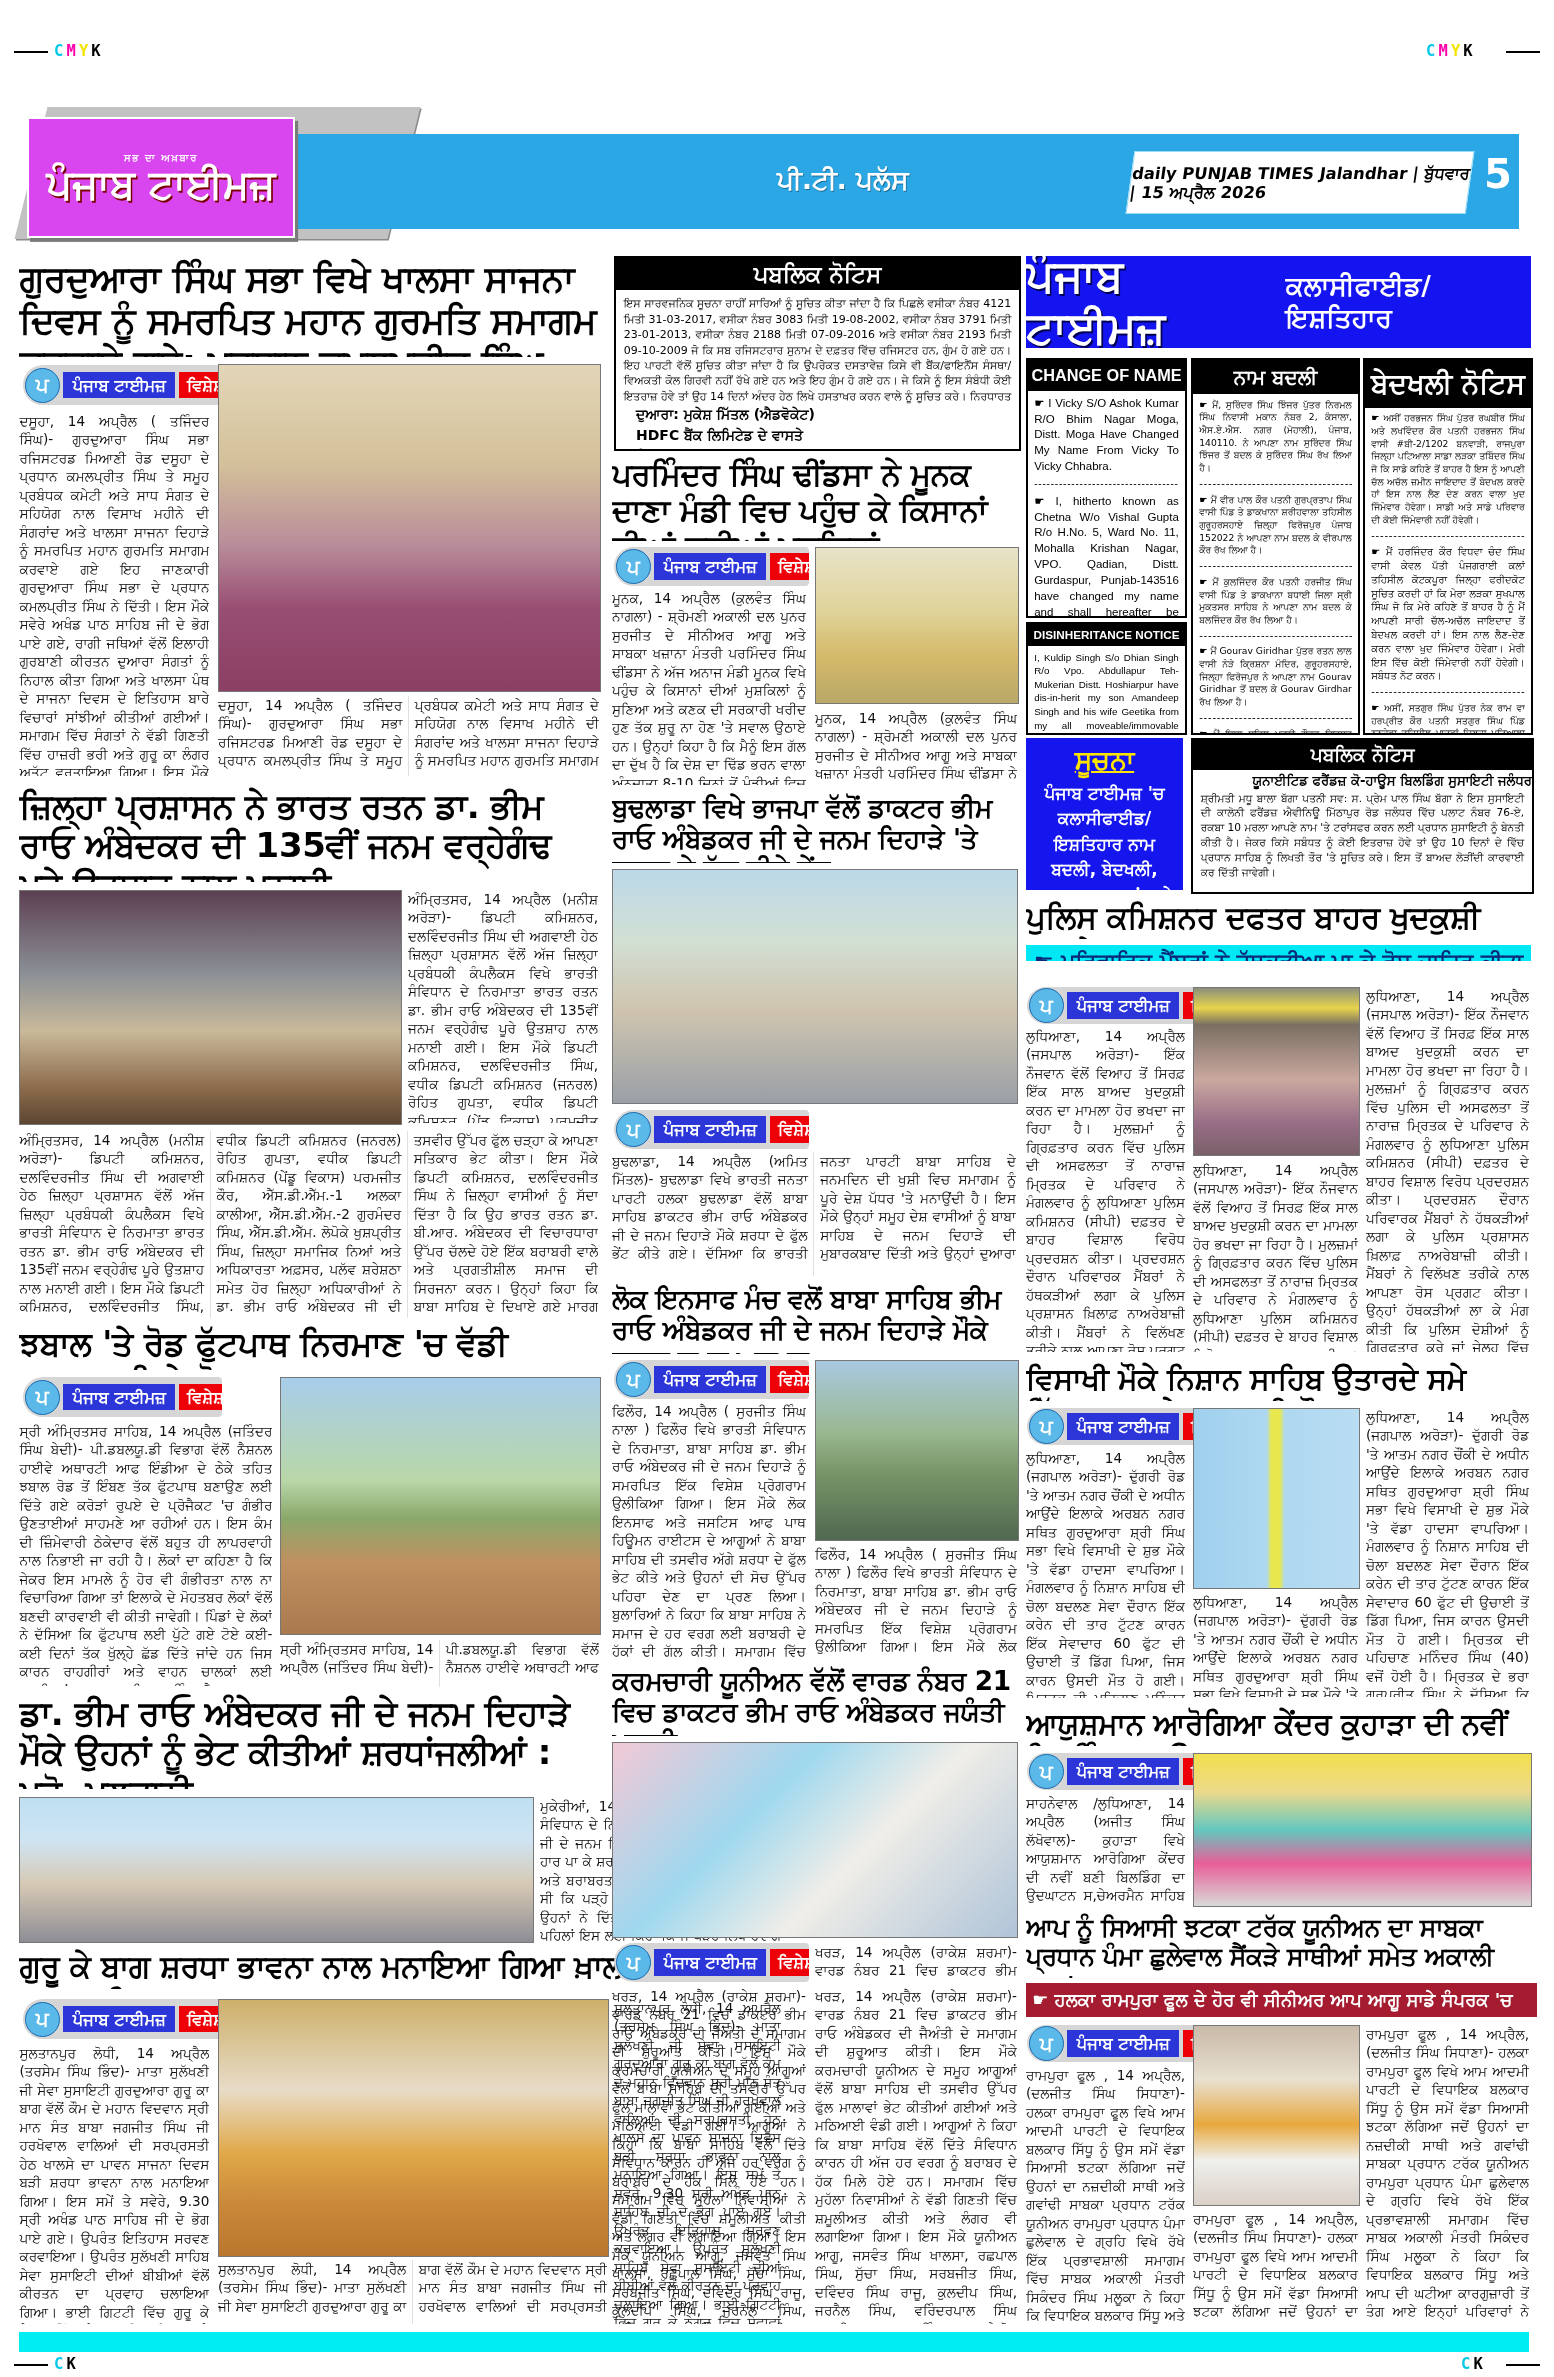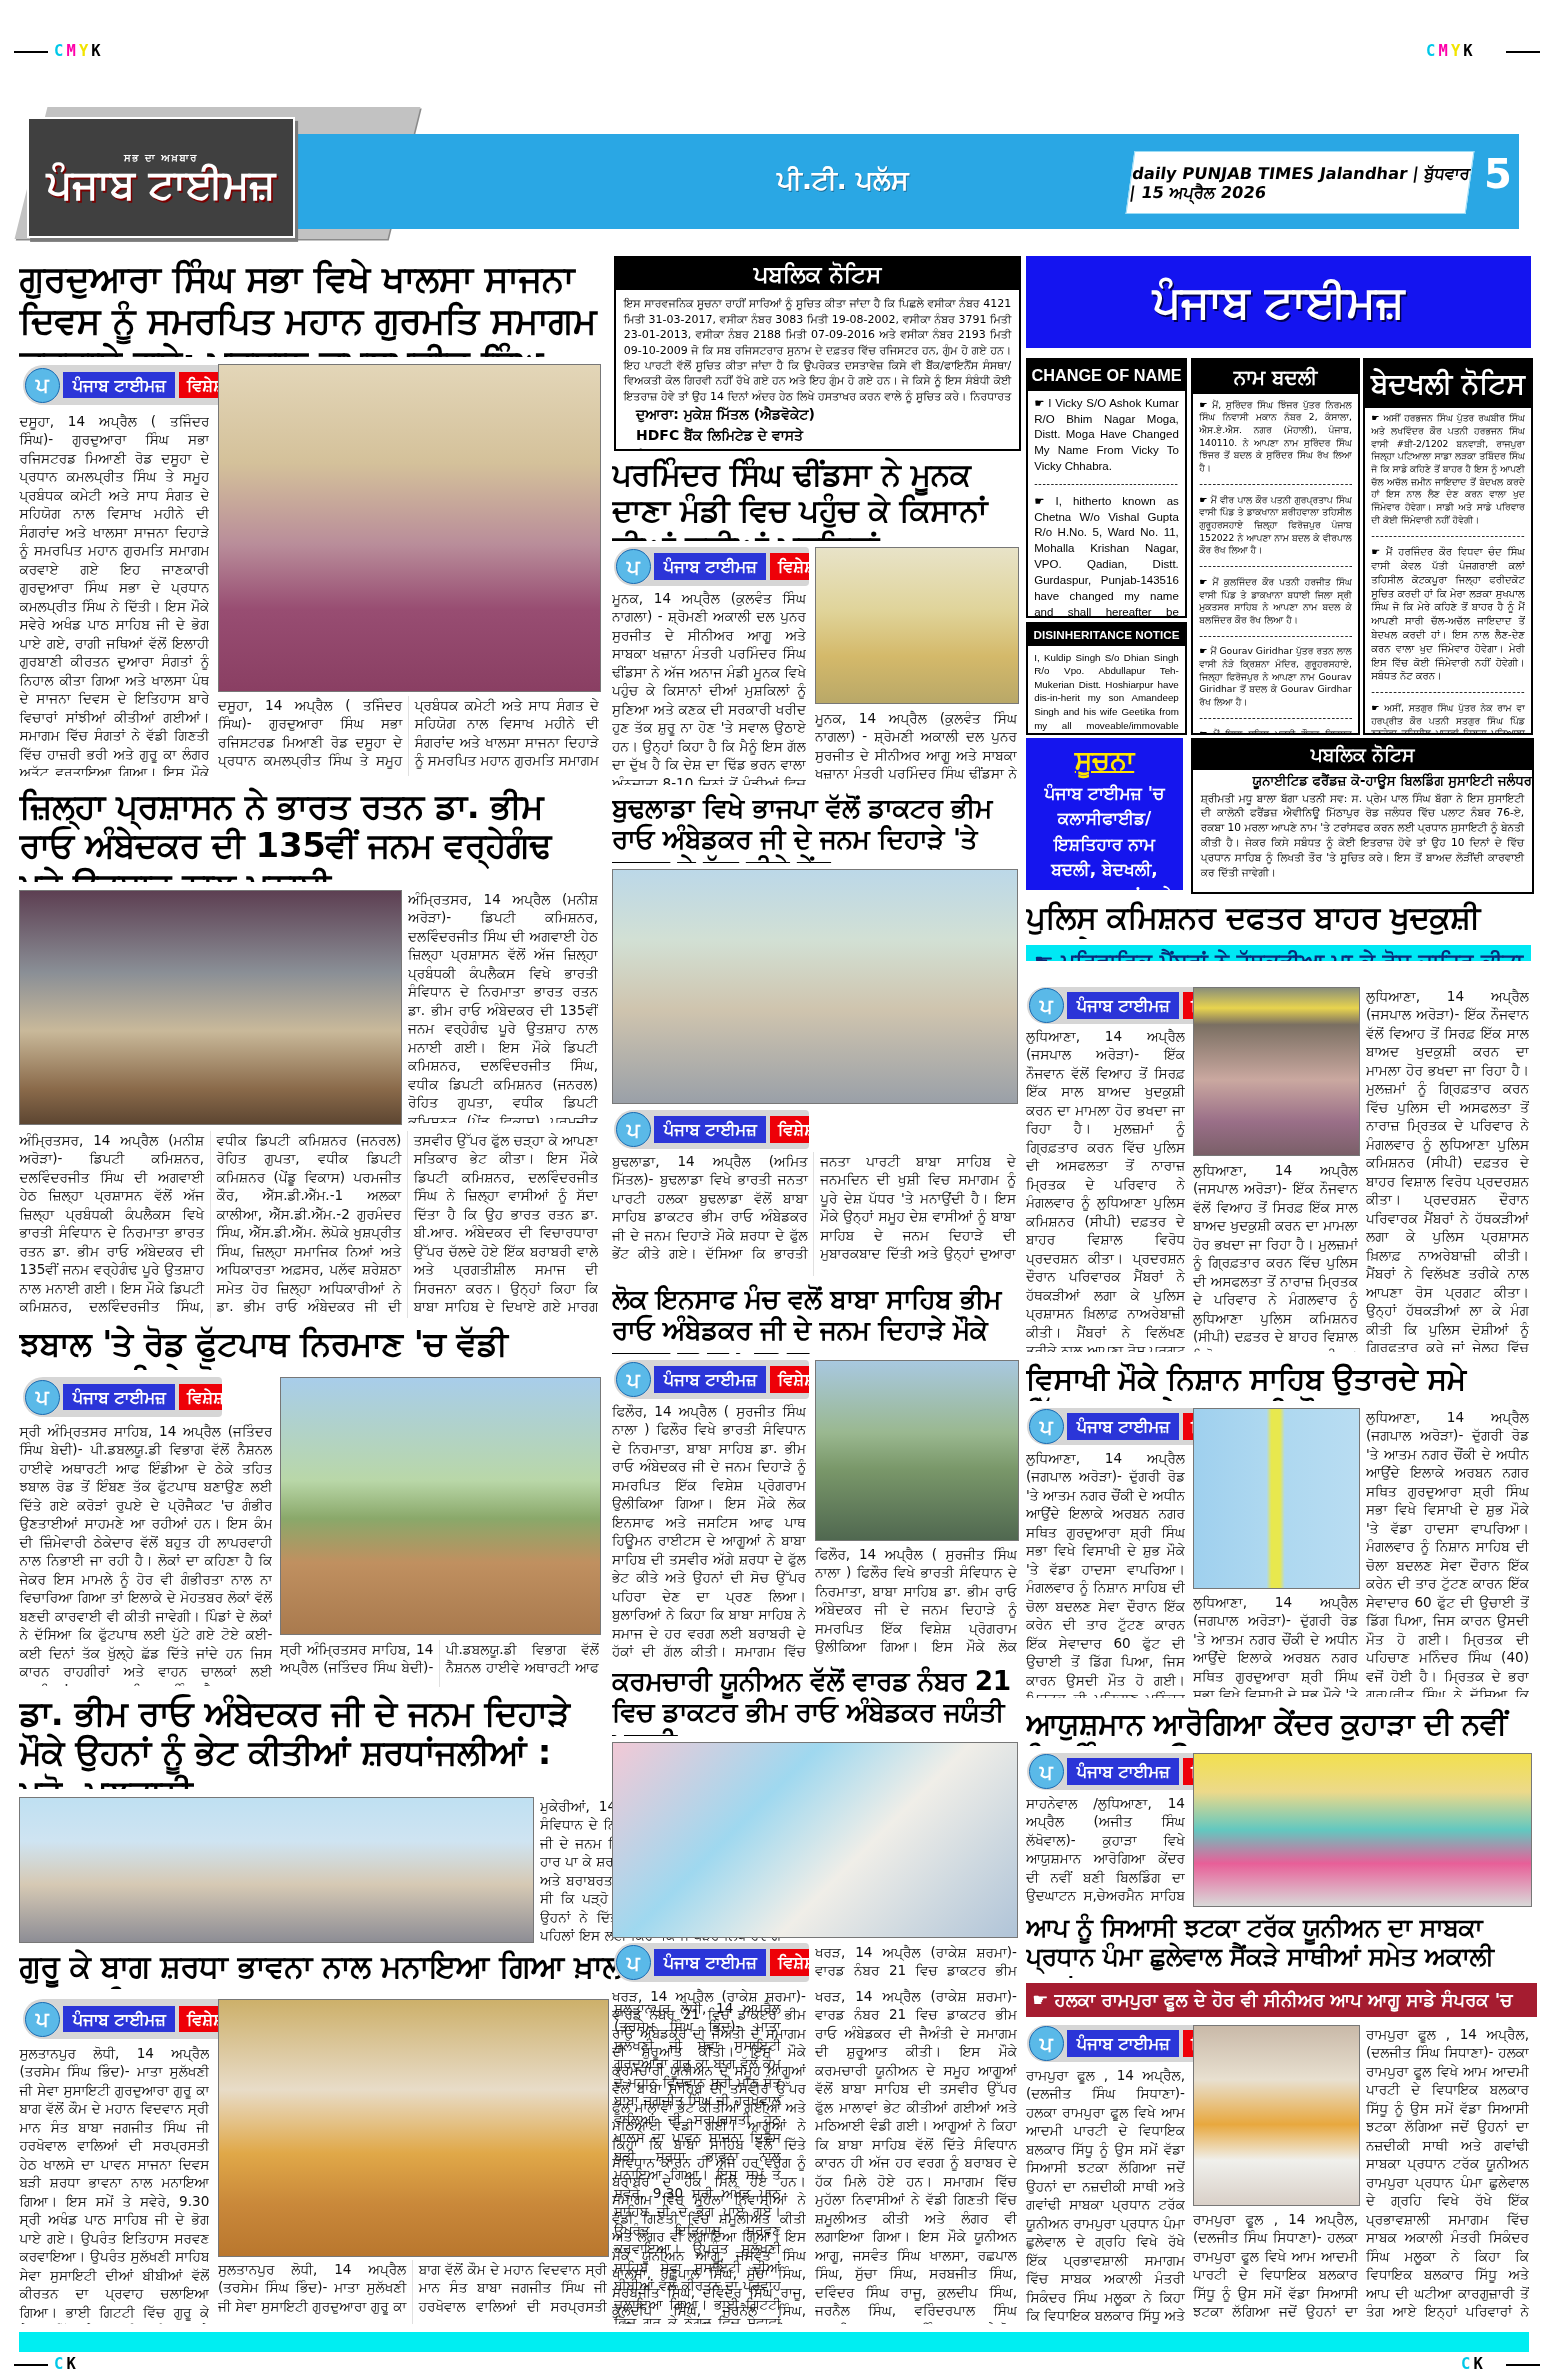--- a/index.html
+++ b/index.html
@@ -5,21 +5,21 @@
   html,body{margin:0;padding:0;background:#fff;}
   .page{position:relative;width:1554px;height:2377px;background:#ffffff;
         font-family:"DejaVu Sans",sans-serif;overflow:hidden;color:#000;}
   .abs{position:absolute;}
   
   .cmyk{font:bold 15.5px "DejaVu Sans Mono",monospace;letter-spacing:3.1px;}
   .cmyk .c{color:#00c8e8}.cmyk .m{color:#ff00aa}.cmyk .y{color:#f2e400}.cmyk .k{color:#000}
   .cropline{background:#000;}
   
   .slab{background:#c2c2c2;transform:skewX(-14deg);box-shadow:1.6px 1.6px 0 #8a8a8a;}
-  .logo-red{background:#404040;border:2.3px solid #fff;box-shadow:3.1px 3.9px 0 #7a7a7a;
+  .logo-red{background:#d946ef;border:2.3px solid #fff;box-shadow:3.1px 3.9px 0 #7a7a7a;
             display:flex;flex-direction:column;align-items:center;justify-content:center;}
   .logo-top{color:#fff;font-size:10px;font-weight:bold;letter-spacing:1.6px;}
   .logo-main{color:#fff;font-size:40px;font-weight:bold;text-shadow:1.6px 1.6px 0 #7a0000;line-height:1.0;}
   .blue-bar{background:#2aa7e4;display:flex;align-items:center;}
   .pt-plus{color:#fff;font-size:26.4px;font-weight:bold;text-shadow:0.8px 0.8px 0 #1a6a96;}
   .dateline{background:#fff;border:0.8px solid #9adcf6;color:#000;font-weight:bold;font-size:16.3px;
             display:flex;align-items:center;justify-content:center;transform:skewX(-8deg);}
   .pageno{color:#fff;font-size:40px;font-weight:bold;}
   
   .hl{font-weight:bold;color:#000;line-height:1.16;letter-spacing:-0.4px;overflow:hidden;}
@@ -162,20 +162,21 @@
     <span class="badge-paper">ਪੰਜਾਬ ਟਾਈਮਜ਼</span>
     <span class="badge-sp">ਵਿਸ਼ੇਸ਼</span>
   </div>
   <div class="abs bt" style="left:815px;top:1943px;width:202px;height:36px">ਖਰੜ, 14 ਅਪ੍ਰੈਲ (ਰਾਕੇਸ਼ ਸ਼ਰਮਾ)- ਵਾਰਡ ਨੰਬਰ 21 ਵਿਚ ਡਾਕਟਰ ਭੀਮ ਰਾਓ ਅੰਬੇਡਕਰ ਦੀ ਜੈਅੰਤੀ ਦੇ ਸਮਾਗਮ ਦੀ ਸ਼ੁਰੂਆਤ ਕੀਤੀ। ਇਸ ਮੌਕੇ ਕਰਮਚਾਰੀ ਯੂਨੀਅਨ ਦੇ ਸਮੂਹ ਆਗੂਆਂ ਵੱਲੋਂ ਬਾਬਾ ਸਾਹਿਬ ਦੀ ਤਸਵੀਰ ਉੱਪਰ ਫੁੱਲ ਮਾਲਾਵਾਂ ਭੇਟ ਕੀਤੀਆਂ ਗਈਆਂ ਅਤੇ ਮਠਿਆਈ ਵੰਡੀ ਗਈ। ਆਗੂਆਂ ਨੇ ਕਿਹਾ ਕਿ ਬਾਬਾ ਸਾਹਿਬ ਵੱਲੋਂ ਦਿੱਤੇ ਸੰਵਿਧਾਨ ਕਾਰਨ ਹੀ ਅੱਜ ਹਰ ਵਰਗ ਨੂੰ ਬਰਾਬਰ ਦੇ ਹੱਕ ਮਿਲੇ ਹੋਏ ਹਨ। ਸਮਾਗਮ ਵਿੱਚ ਮੁਹੱਲਾ ਨਿਵਾਸੀਆਂ ਨੇ ਵੱਡੀ ਗਿਣਤੀ ਵਿੱਚ ਸ਼ਮੂਲੀਅਤ ਕੀਤੀ ਅਤੇ ਲੰਗਰ ਵੀ ਲਗਾਇਆ ਗਿਆ। ਇਸ ਮੌਕੇ ਯੂਨੀਅਨ ਆਗੂ, ਜਸਵੰਤ ਸਿੰਘ ਖਾਲਸਾ, ਰਛਪਾਲ ਸਿੰਘ, ਸੁੱਚਾ ਸਿੰਘ, ਸਰਬਜੀਤ ਸਿੰਘ, ਦਵਿੰਦਰ ਸਿੰਘ ਰਾਜੂ, ਕੁਲਦੀਪ ਸਿੰਘ, ਜਰਨੈਲ ਸਿੰਘ, ਵਰਿੰਦਰਪਾਲ ਸਿੰਘ ਭਵਾਨੀਪੁਰ, ਹਰਭਜਨ ਸਿੰਘ ਰਾਜੂ ਅਤੇ ਹੋਰ ਸਤਿਕਾਰ ਯੋਗ ਸ਼ਖਸ਼ੀਅਤਾਂ ਹਾਜ਼ਰ ਸਨ।</div>
   <div class="abs bt c2" style="left:612px;top:1987px;width:171px;height:0px"></div>
 
   <div class="abs bt c2" style="left:612px;top:1987px;width:0;height:0"></div>
 
   <div class="abs clsf-head" style="left:1026px;top:256px;width:505px;height:92px">
     <span class="big">ਪੰਜਾਬ ਟਾਈਮਜ਼</span>
+    <span class="small">ਕਲਾਸੀਫਾਈਡ/ਇਸ਼ਤਿਹਾਰ</span>
   </div>
 
   <div class="abs nbox" style="left:1026px;top:358px;width:157px;height:256px">
     <div class="nbar" style="font-size:16.3px;line-height:1.9;font-family:'Liberation Sans',sans-serif">CHANGE OF NAME</div>
     <div class="cbody" style="font-family:'Liberation Sans',sans-serif;height:218px">
       <p class="citem">☛ I Vicky S/O Ashok Kumar R/O Bhim Nagar Moga, Distt. Moga Have Changed My Name From Vicky To Vicky Chhabra.</p>
       <div class="sep">------------------------------------</div>
       <p class="citem">☛ I, hitherto known as Chetna W/o Vishal Gupta R/o H.No. 5, Ward No. 11, Mohalla Krishan Nagar, VPO. Qadian, Distt. Gurdaspur, Punjab-143516 have changed my name and shall hereafter be known as Vaishali Gupta.</p>
 
     </div>

